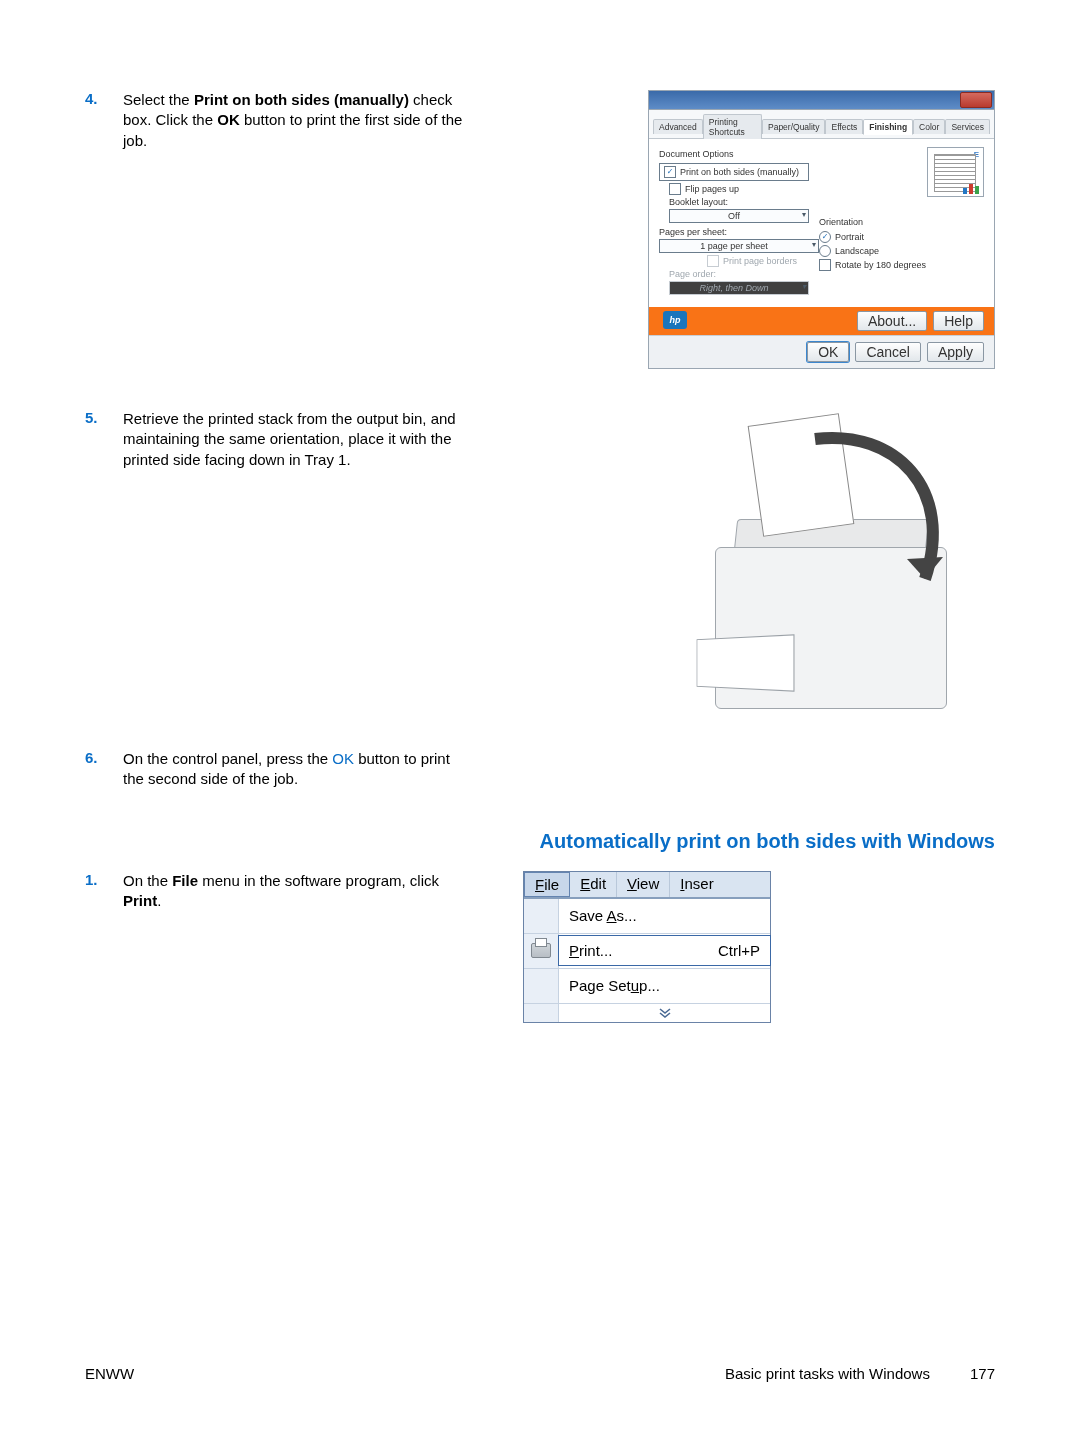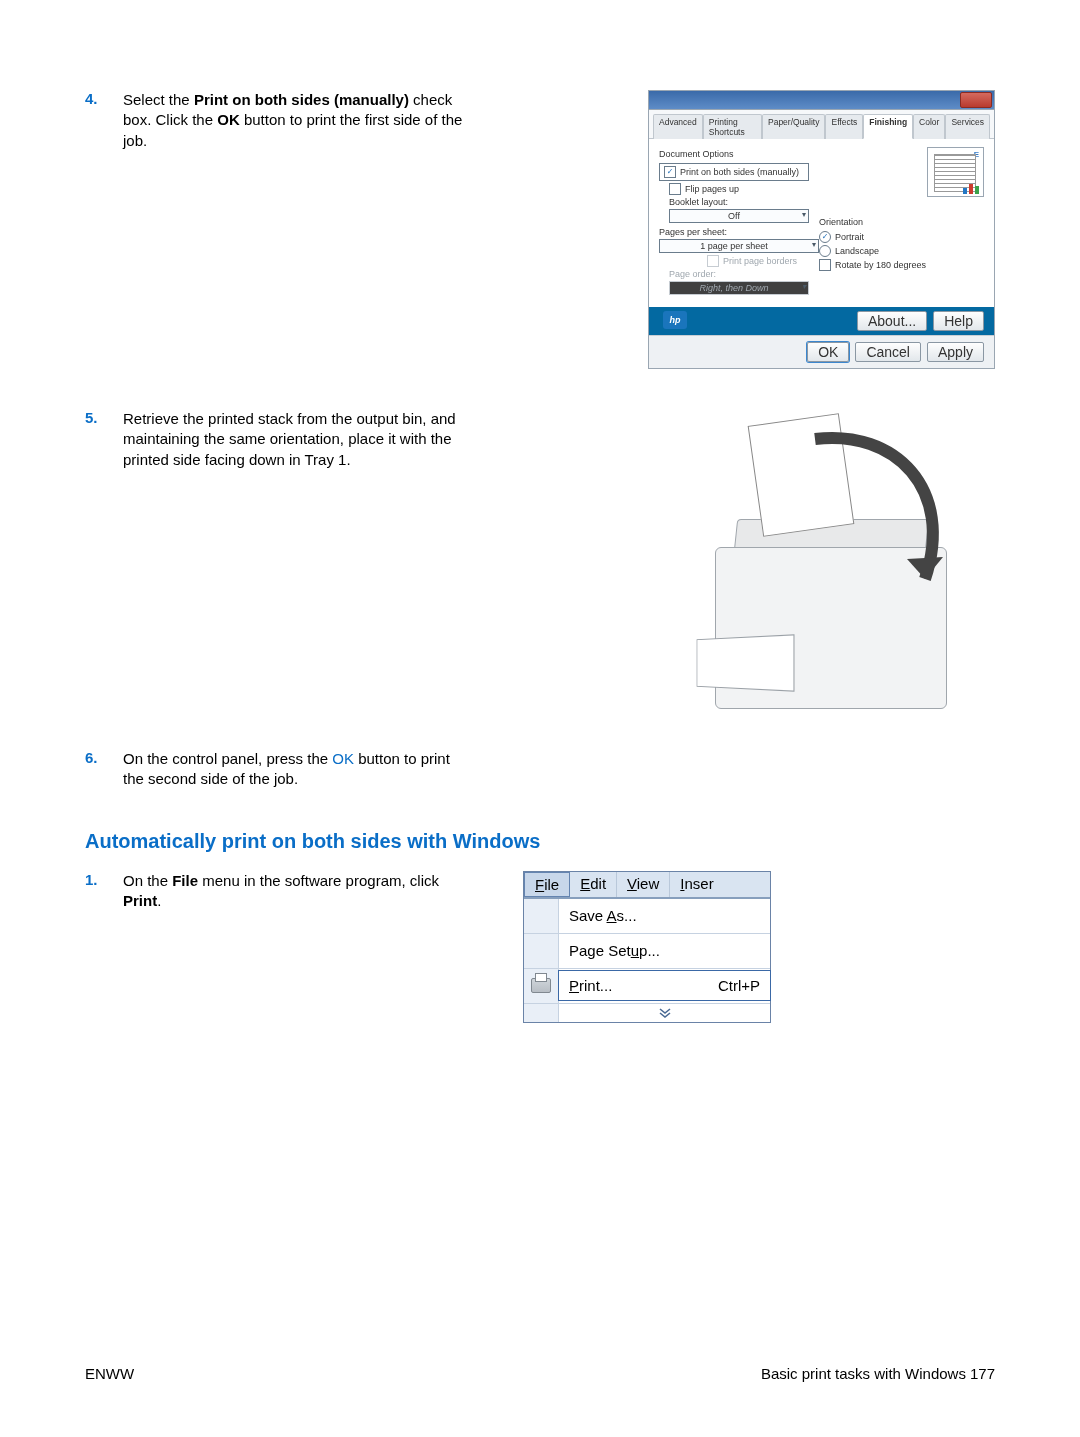--- a/index.html
+++ b/index.html
@@ -61,20 +61,21 @@
     background: linear-gradient(#d46a5f,#b93a2e);
     border: 1px solid #8a2b22;
     border-radius: 2px;
   }
   .tabs {
     display: flex;
     background: #f6f8fa;
     border-bottom: 1px solid #c0c7ce;
     padding: 3px 4px 0 4px;
     gap: 0;
+    align-items: center;
   }
   .tab {
     padding: 2px 5px;
     border: 1px solid #c0c7ce;
     border-bottom: none;
     background: #e6eaee;
     font-size: 8.5px;
     border-radius: 2px 2px 0 0;
     position: relative;
     top: 1px;
@@ -149,21 +150,21 @@
     width: 24px; height: 18px;
     background: #1a75bc;
     border-radius: 3px;
     color: #fff; font-weight: bold;
     font-size: 9px;
     display: flex; align-items: center; justify-content: center;
     font-style: italic;
   }
   .dlg-footer1 {
     display: flex; justify-content: flex-end; gap: 6px;
-    padding: 4px 10px; background: #0369a1;
+    padding: 4px 10px; background: #f97316;
   }
   .dlg-footer2 {
     display: flex; justify-content: flex-end; gap: 6px;
     padding: 6px 10px; background: #eef1f4;
     border-top: 1px solid #c8ced4;
   }
   .dlg-btn {
     border: 1px solid #8a97a3;
     background: linear-gradient(#fefefe,#e2e7eb);
     padding: 1px 10px;
@@ -209,20 +210,21 @@
     transform: rotate(-8deg);
   }
   .arrow-svg { position: absolute; left: 0; top: 0; }
 
   
   h2.section {
     color: #0a6ec7;
     font-size: 20px;
     font-weight: bold;
     margin: 40px 0 18px 0;
+    text-align: right;
   }
 
   
   .menu-shot {
     width: 246px;
     border: 1px solid #6a83a7;
     background: #fff;
     font-family: Tahoma, sans-serif;
     font-size: 15px;
     color: #000;
@@ -281,21 +283,21 @@
   }
 
   
   .page-footer {
     position: absolute;
     left: 85px; right: 85px; bottom: 55px;
     display: flex; justify-content: space-between;
     font-size: 15px;
   }
   .page-footer .right {
-    display: flex; gap: 4px; align-items: baseline; justify-content: flex-end;
+    display: flex; gap: 40px; align-items: baseline; justify-content: flex-end;
   }
   .page-num { font-size: 15px; }
 
 </style>
 </head>
 <body>
 
 <div class="page">
 
   <div class="step-row">
@@ -420,35 +422,35 @@
           <div class="menu-bar-item"><u>V</u><span>iew</span></div>
           <div class="menu-bar-item" style="border-right:none"><u>I</u><span>nser</span></div>
         </div>
         <div class="menu-drop">
           <div class="menu-row">
             <div class="menu-icon-cell"></div>
             <div class="menu-label-cell">
                 <span>Save <u>A</u>s...</span>
               </div>
           </div>
-          <div class="menu-row">
-            <div class="menu-icon-cell"></div>
-            <div class="menu-label-cell">
-                <span>Page Set<u>u</u>p...</span>
-              </div>
-          </div>
           <div class="menu-row hl">
             <div class="menu-icon-cell">
                 <div class="prn-icon"></div>
               </div>
             <div class="menu-label-cell">
               <span><u>P</u>rint...</span>
               <span>Ctrl+P</span>
             </div>
           </div>
+          <div class="menu-row">
+            <div class="menu-icon-cell"></div>
+            <div class="menu-label-cell">
+                <span>Page Set<u>u</u>p...</span>
+              </div>
+          </div>
           <div class="menu-row" style="border-bottom:none">
             <div class="menu-icon-cell" style="height:18px"></div>
             <div class="menu-expand" style="flex:1">
               <svg width="14" height="12" viewBox="0 0 14 12">
                   <path d="M2 2 L7 6 L12 2 M2 6 L7 10 L12 6" fill="none" stroke="#4a6a94" stroke-width="1.6"></path>
                 </svg>
             </div>
           </div>
         </div>
       </div>

